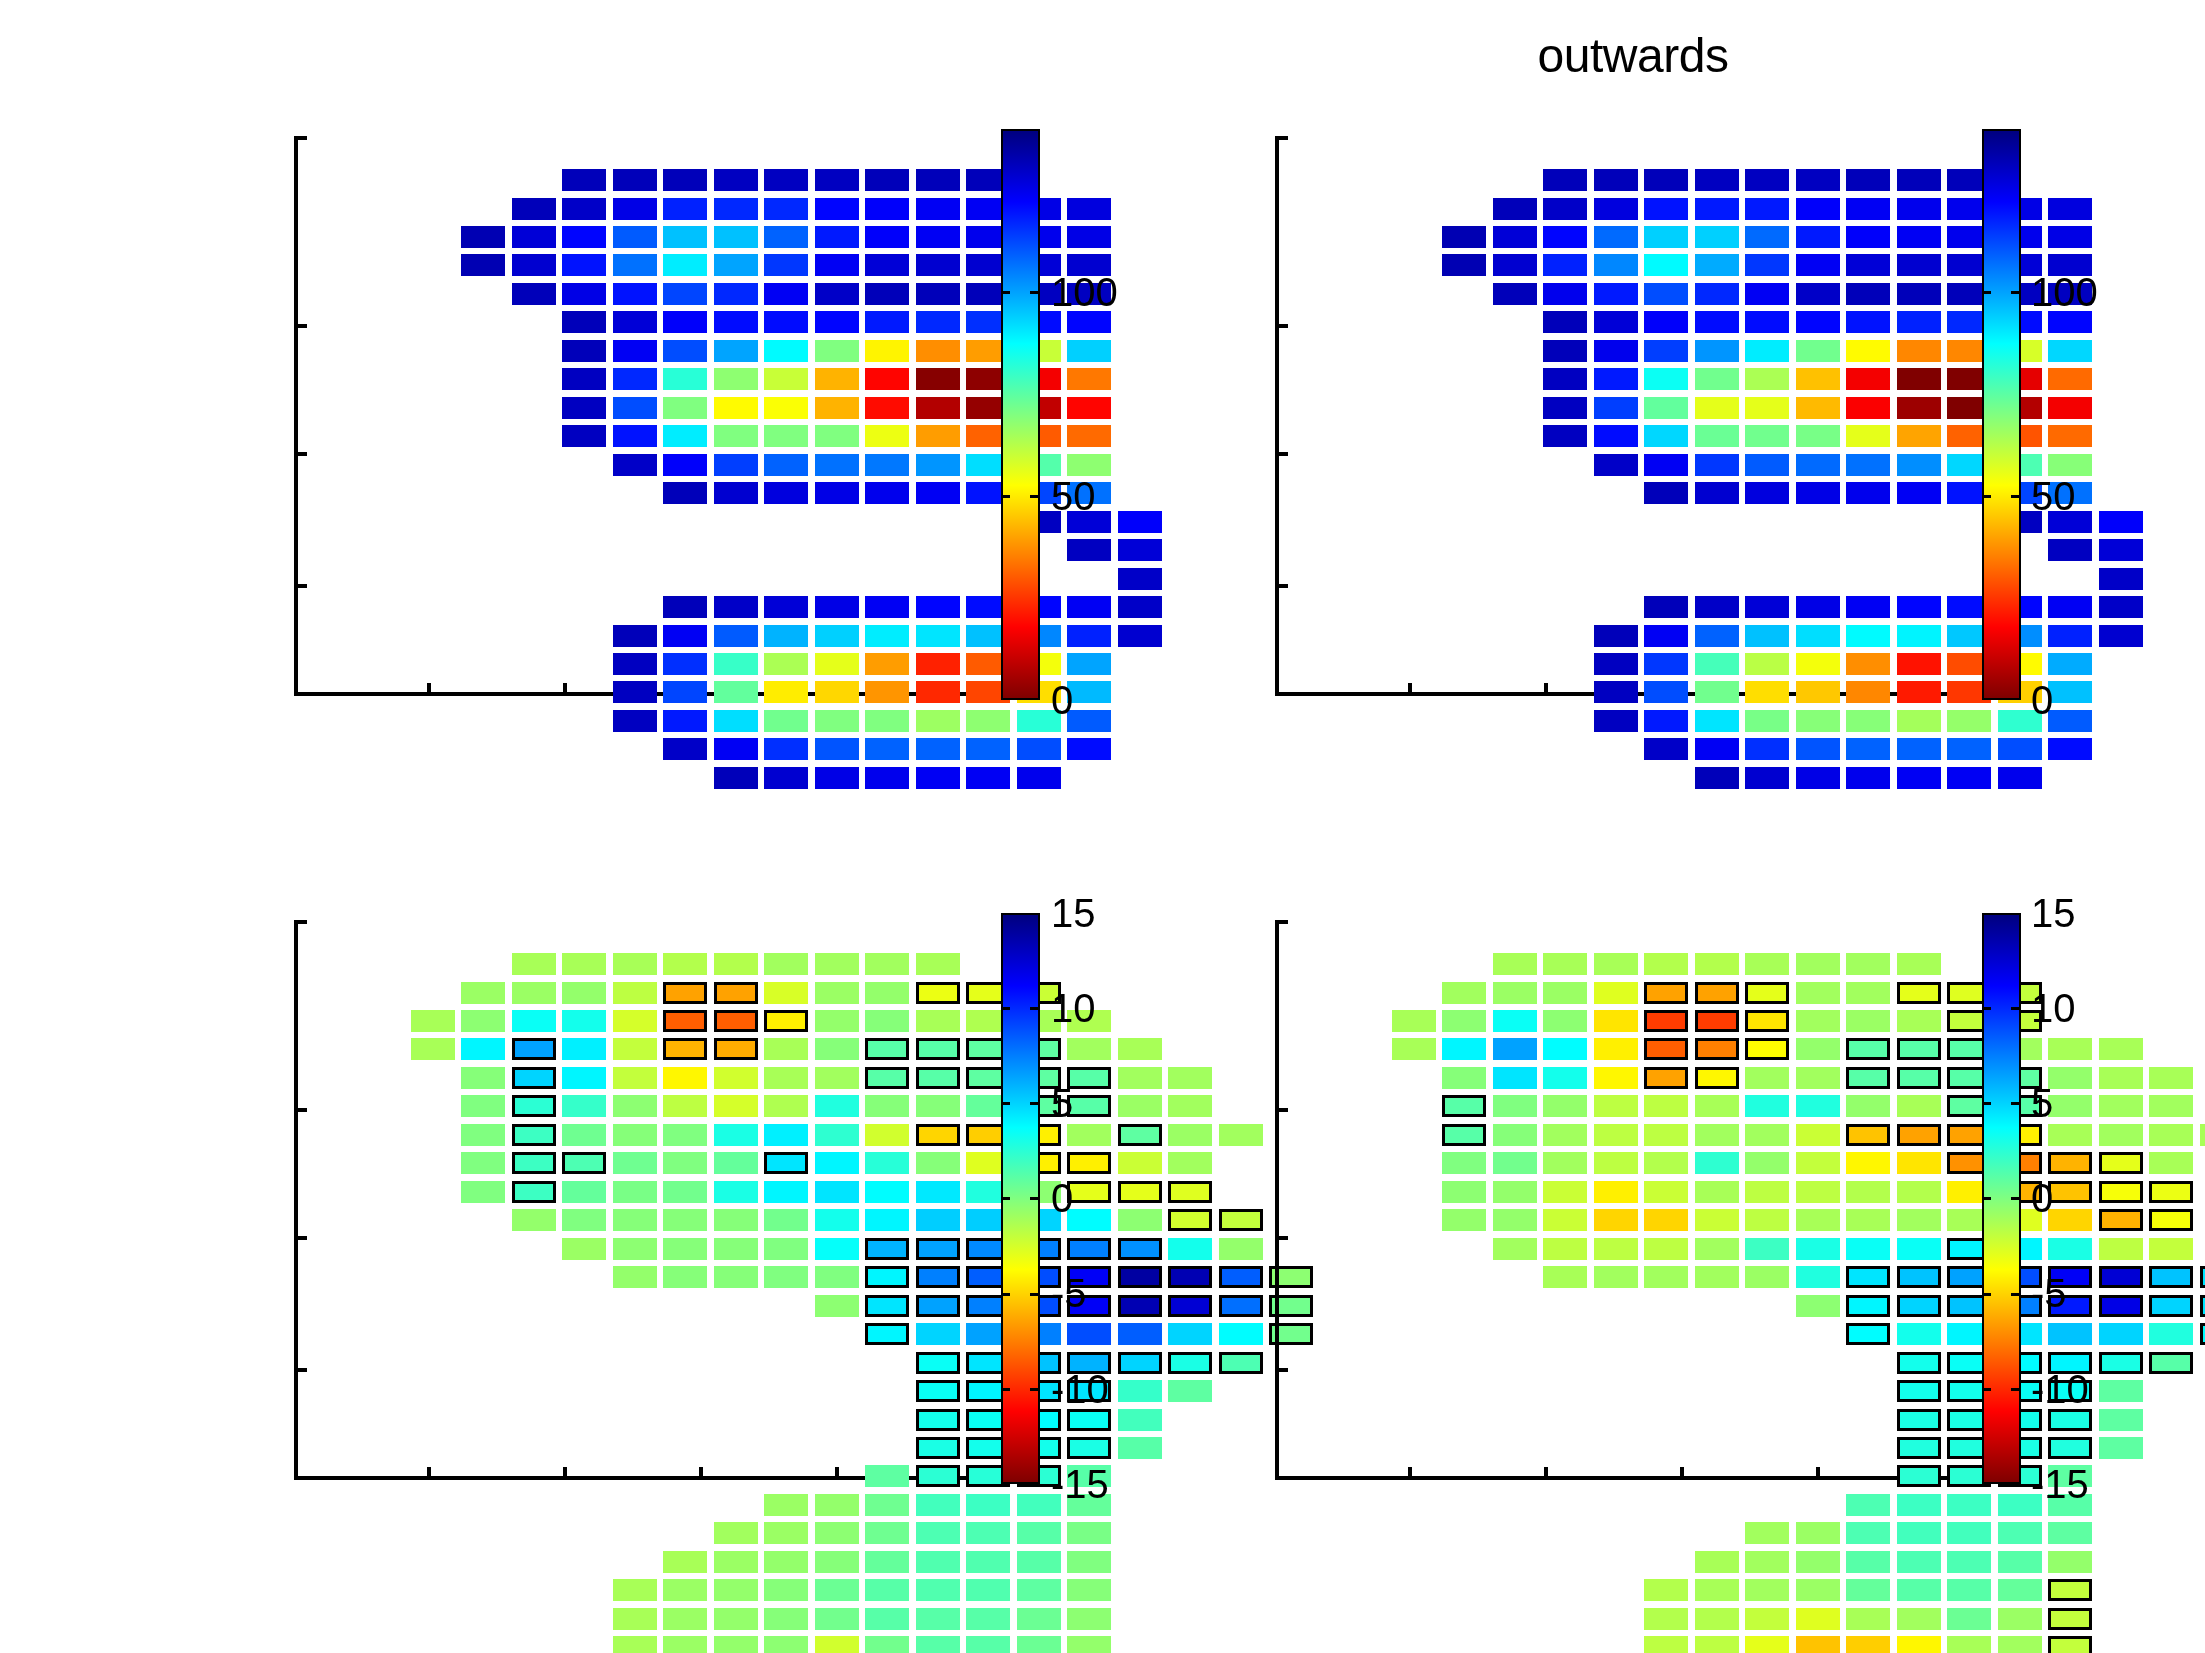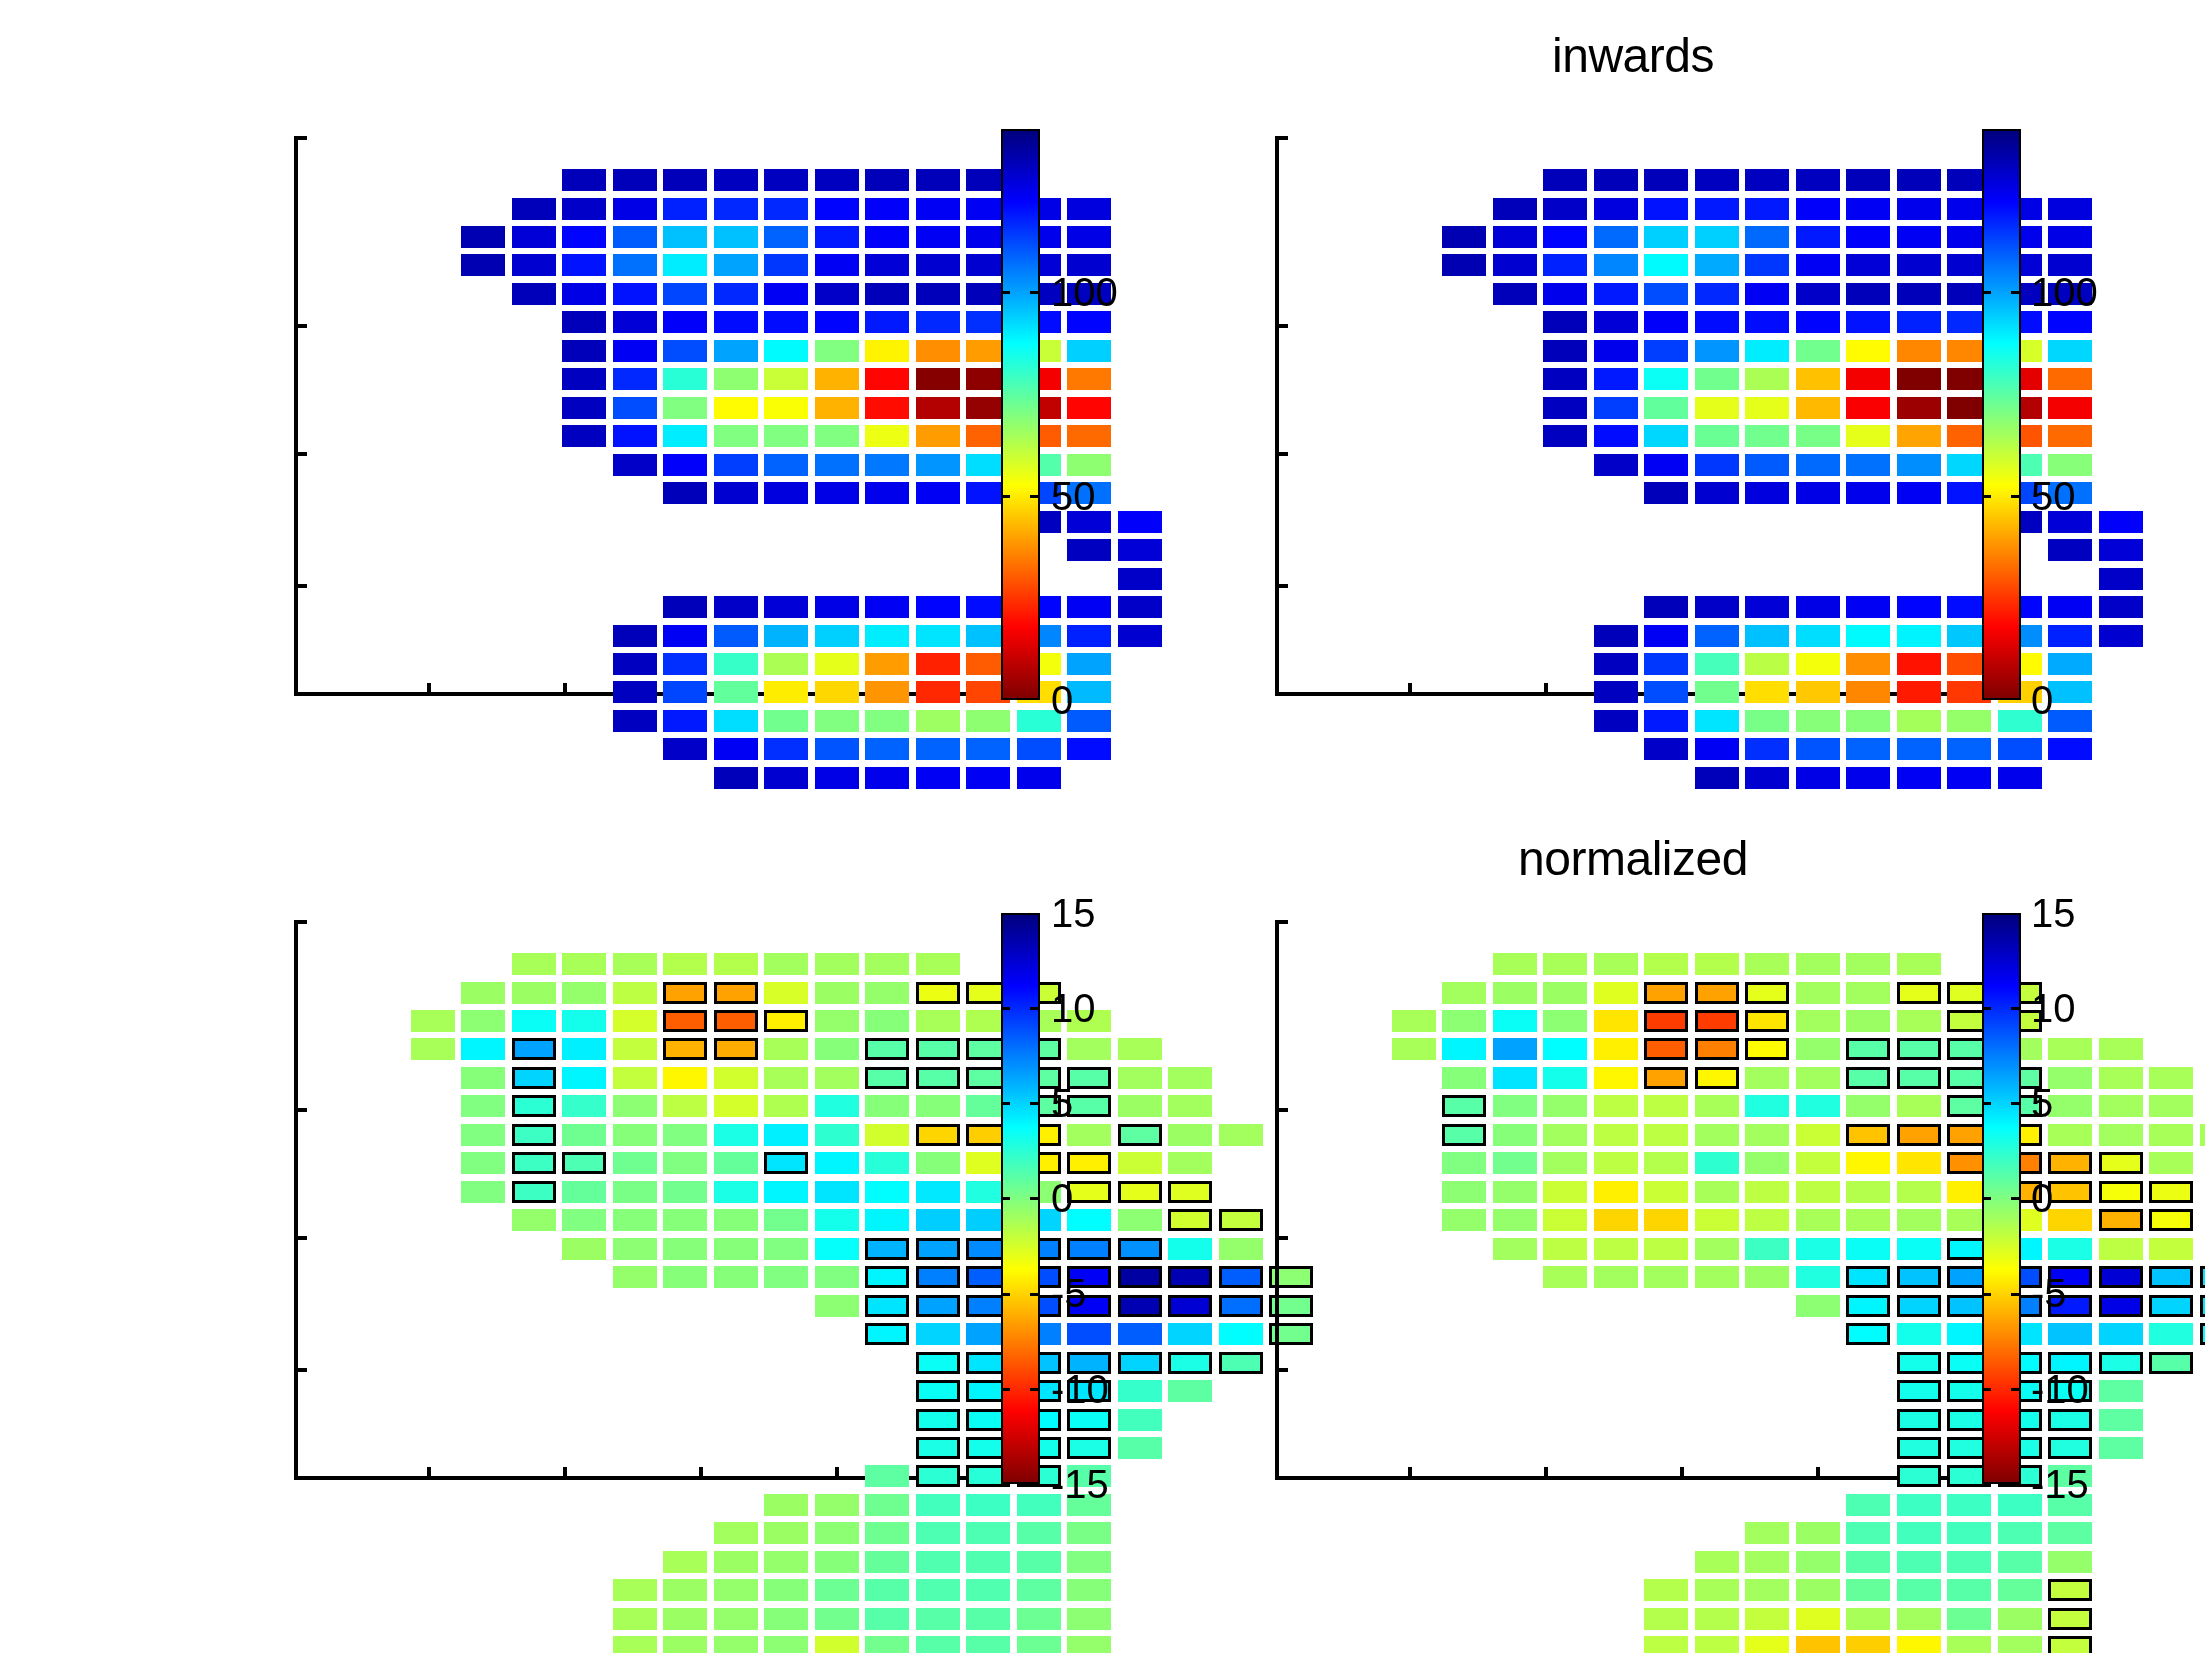--- a/index.html
+++ b/index.html
@@ -260,21 +260,21 @@
       </div>
       <div class="cbar-label" style="left: 1051px; top: 680px;">0</div>
       <div class="cbar-tick" style="left: 1001px; top: 495px; width: 9.2px;"></div>
       <div class="cbar-tick" style="left: 1030px; top: 495px; width: 9.2px;"></div>
       <div class="cbar-label" style="left: 1051px; top: 476px;">50</div>
       <div class="cbar-tick" style="left: 1001px; top: 291px; width: 9.2px;"></div>
       <div class="cbar-tick" style="left: 1030px; top: 291px; width: 9.2px;"></div>
       <div class="cbar-label" style="left: 1051px; top: 272px;">100</div>
     </div>
     <div class="panel" style="left: 0px; top: 0px; width: 2206px; height: 1654px;">
-      <div class="panel-title" style="left: 1275px; top: 27.5px; width: 716px;">inwards</div>
+      <div class="panel-title" style="left: 1275px; top: 27.5px; width: 716px;">outwards</div>
       <div class="axes" style="left: 1275px; top: 136px; width: 716px; height: 560px;">
         <div class="axis-line axis-left" style="left: 0px; top: 0px; height: 560px;"></div>
         <div class="axis-line axis-bottom" style="left: 0px; bottom: 0px; width: 716px;"></div>
         <div class="tick tick-y" style="left: 0px; top: 0px;"></div>
         <div class="tick tick-y" style="left: 0px; top: 188px;"></div>
         <div class="tick tick-y" style="left: 0px; top: 316px;"></div>
         <div class="tick tick-y" style="left: 0px; top: 448px;"></div>
         <div class="tick tick-x" style="left: 133px; bottom: 0px;"></div>
         <div class="tick tick-x" style="left: 269px; bottom: 0px;"></div>
         <div class="tick tick-x" style="left: 405px; bottom: 0px;"></div>
@@ -801,21 +801,20 @@
       <div class="cbar-label" style="left: 1051px; top: 1178px;">0</div>
       <div class="cbar-tick" style="left: 1001px; top: 1102px; width: 9.2px;"></div>
       <div class="cbar-tick" style="left: 1030px; top: 1102px; width: 9.2px;"></div>
       <div class="cbar-label" style="left: 1051px; top: 1083px;">5</div>
       <div class="cbar-tick" style="left: 1001px; top: 1007px; width: 9.2px;"></div>
       <div class="cbar-tick" style="left: 1030px; top: 1007px; width: 9.2px;"></div>
       <div class="cbar-label" style="left: 1051px; top: 988px;">10</div>
       <div class="cbar-label" style="left: 1051px; top: 893px;">15</div>
     </div>
     <div class="panel" style="left: 0px; top: 0px; width: 2206px; height: 1654px;">
-      <div class="panel-title" style="left: 1275px; top: 831px; width: 716px;">normalized</div>
       <div class="axes" style="left: 1275px; top: 920px; width: 716px; height: 560px;">
         <div class="axis-line axis-left" style="left: 0px; top: 0px; height: 560px;"></div>
         <div class="axis-line axis-bottom" style="left: 0px; bottom: 0px; width: 716px;"></div>
         <div class="tick tick-y" style="left: 0px; top: 0px;"></div>
         <div class="tick tick-y" style="left: 0px; top: 188px;"></div>
         <div class="tick tick-y" style="left: 0px; top: 316px;"></div>
         <div class="tick tick-y" style="left: 0px; top: 448px;"></div>
         <div class="tick tick-x" style="left: 133px; bottom: 0px;"></div>
         <div class="tick tick-x" style="left: 269px; bottom: 0px;"></div>
         <div class="tick tick-x" style="left: 405px; bottom: 0px;"></div>

